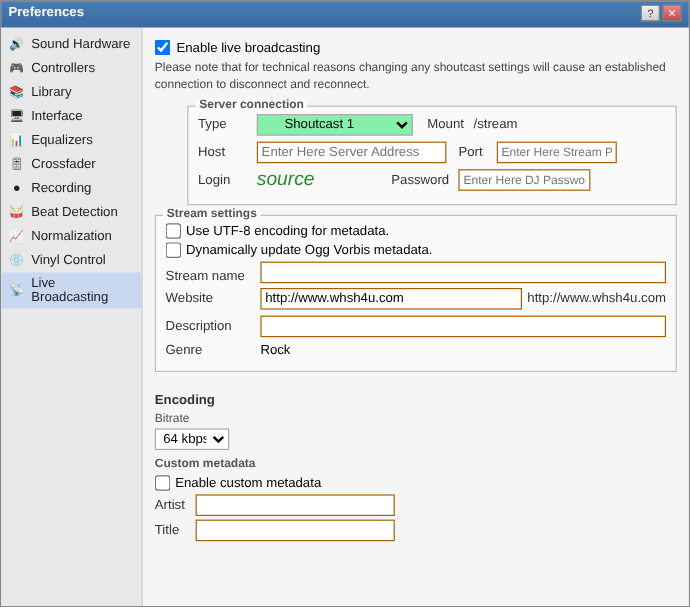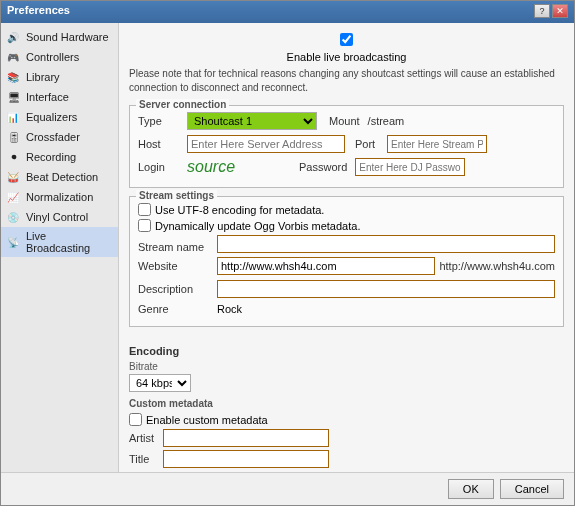--- a/index.html
+++ b/index.html
@@ -96,21 +96,20 @@
       font-size: 10px;
       color: #444;
       margin-bottom: 8px;
       line-height: 1.4;
     }
     .enable-row {
       display: flex;
       align-items: center;
       gap: 5px;
       margin-bottom: 4px;
-      flex-direction: column;
     }
     .group-box {
       border: 1px solid #bbb;
       padding: 6px 8px;
       margin-bottom: 8px;
       background: #fafafa;
       position: relative;
     }
     .group-label {
       position: absolute;
@@ -205,22 +204,22 @@
     }
     .footer-btn {
       padding: 3px 14px;
       border: 1px solid #999;
       background: linear-gradient(to bottom, #f5f5f5, #e0e0e0);
       cursor: pointer;
       font-size: 11px;
     }
     .type-select {
       border: 1px solid #aaa;
-      background: #84cc16;
-      padding: 1px 2px;
+      background: #86efac;
+      padding: 1px 18px;
       font-size: 11px;
       height: 18px;
       width: 130px;
     }
     .host-input { width: 160px; }
     .mount-label { font-size: 11px; color: #333; margin-left: 8px; }
     .mount-value { font-size: 11px; color: #333; font-style: normal; }
     .pwd-label { font-size: 11px; color: #333; margin-left: 6px; }
     .encoding-headers {
       display: flex;
@@ -294,21 +293,21 @@
     </div>
 
     <div class="main-panel">
 
       <div class="enable-row">
         <input type="checkbox" checked="" style="">
         <span>Enable live broadcasting</span>
       </div>
       <div class="info-text">Please note that for technical reasons changing any shoutcast settings will cause an established connection to disconnect and reconnect.</div>
 
-      <div class="group-box" style="margin-top: 10px;">
+      <div class="group-box" style="margin-top: 10px; margin-left: 27px;">
         <span class="group-label">Server connection</span>
 
         <div class="form-row">
           <span class="form-label">Type</span>
           <select class="type-select">
             <option>Shoutcast 1</option>
             <option>Shoutcast 2</option>
             <option>Icecast</option>
           </select>
           <span class="mount-label">Mount</span>
@@ -393,17 +392,13 @@
             <div class="meta-row">
               <span class="meta-label">Title</span>
               <input type="text" class="text-input" style="flex: 1 1 0%; width: 130px;">
             </div>
           </div>
         </div>
       </div>
     </div>
   </div>
 
-  <div class="footer">
-    <button class="footer-btn">OK</button>
-    <button class="footer-btn">Cancel</button>
-  </div>
 </div>
 
 </body></html>

